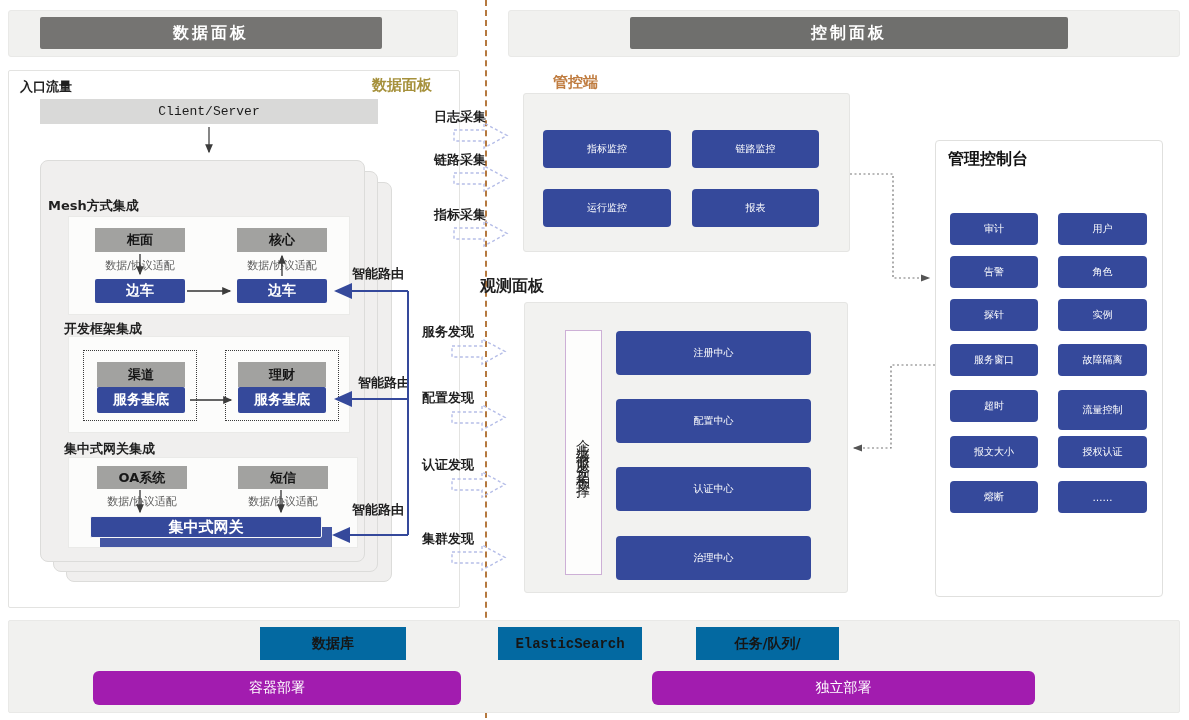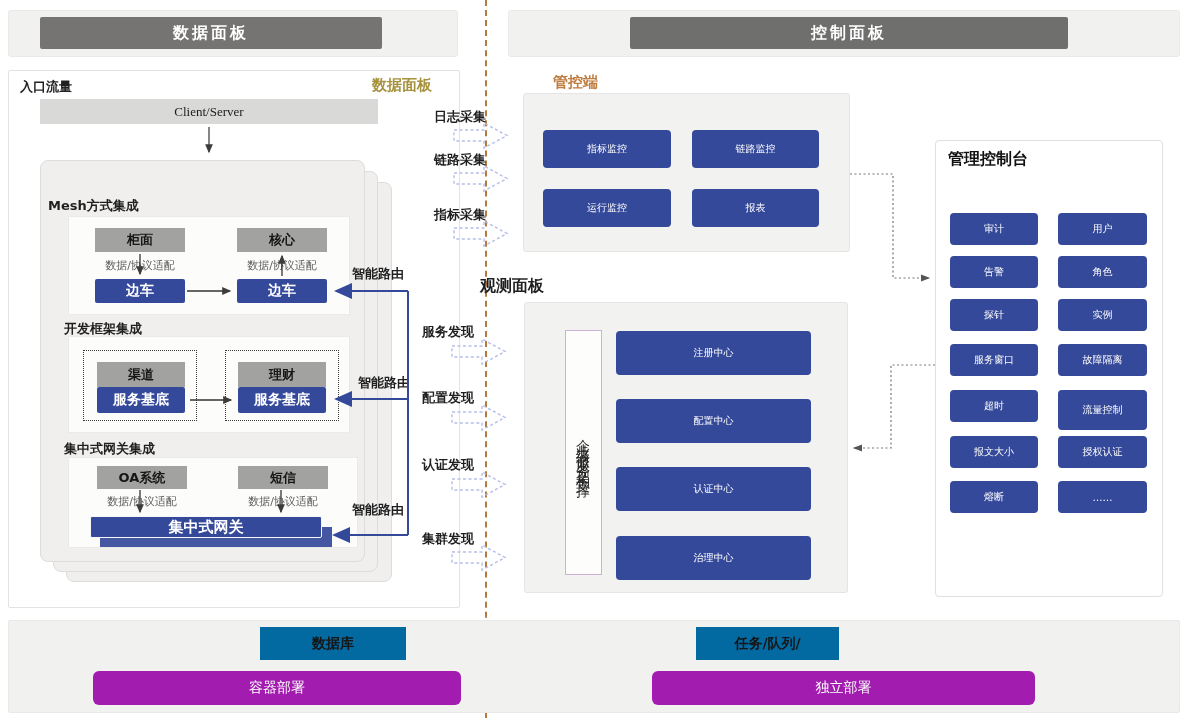--- a/index.html
+++ b/index.html
@@ -18,21 +18,21 @@
             font-size:13px;font-weight:bold}
   .blue-box{background:#35499B;color:#fff;display:flex;align-items:center;justify-content:center;
             font-size:14px;font-weight:bold;border-radius:2px}
   .btn-blue{background:#35499B;color:#fff;display:flex;align-items:center;justify-content:center;
             font-size:10px;border-radius:4px}
   .sec-title{font-size:13px;font-weight:bold;color:#1f1f1f}
   .adapter{font-size:11px;color:#5a5a5a;text-align:center;white-space:nowrap}
   .flow-label{font-size:13px;font-weight:bold;color:#1f1f1f;white-space:nowrap}
   .gold-label{font-size:15px;font-weight:bold;color:#a6913c}
   .orange-label{font-size:15px;font-weight:bold;color:#c07d41}
-  .mono{font-family:Liberation Serif, serif}
+  .mono{font-family:Liberation Mono, monospace}
   .gray-panel{background:#f2f2f0;border:1px solid #e5e5e3;border-radius:3px}
   .vert-label{writing-mode:vertical-lr;text-orientation:upright;display:flex;align-items:center;
               justify-content:center;font-size:14px;letter-spacing:5px;background:#fdfdfc;
               border:1px solid #cdb0d6;color:#222}
   .console-panel{background:#fff;border:1px solid #e0e0de;border-radius:4px}
   .console-title{font-size:16px;font-weight:bold;color:#111}
   .divider{border-left:2px dashed #b5793f}
   .infra-gray{background:#0369a1;color:#161616;display:flex;align-items:center;justify-content:center;
               font-size:14px;font-weight:bold}
   .deploy-blue{background:#a21caf;color:#fff;display:flex;align-items:center;justify-content:center;
@@ -148,20 +148,21 @@
   <div class="abs btn-blue" style="left:1058px;top:344px;width:89px;height:32px">故障隔离</div>
   <div class="abs btn-blue" style="left:950px;top:390px;width:88px;height:32px">超时</div>
   <div class="abs btn-blue" style="left:1058px;top:390px;width:89px;height:40px">流量控制</div>
   <div class="abs btn-blue" style="left:950px;top:436px;width:88px;height:32px">报文大小</div>
   <div class="abs btn-blue" style="left:1058px;top:436px;width:89px;height:32px">授权认证</div>
   <div class="abs btn-blue" style="left:950px;top:481px;width:88px;height:32px">熔断</div>
   <div class="abs btn-blue" style="left:1058px;top:481px;width:89px;height:32px">……</div>
 
   <div class="abs panel-bar" style="left:8px;top:620px;width:1172px;height:93px;border-radius:2px"></div>
   <div class="abs infra-gray" style="left:260px;top:627px;width:146px;height:33px">数据库</div>
+  <div class="abs infra-gray mono" style="left:498px;top:627px;width:144px;height:33px">ElasticSearch</div>
   <div class="abs infra-gray" style="left:696px;top:627px;width:143px;height:33px">任务/队列/</div>
   <div class="abs deploy-blue" style="left:93px;top:671px;width:368px;height:34px">容器部署</div>
   <div class="abs deploy-blue" style="left:652px;top:671px;width:383px;height:34px">独立部署</div>
 
   <svg class="overlay" width="1189" height="720">
     <defs>
       <marker id="mB" markerWidth="8" markerHeight="8" refX="6" refY="3" orient="auto">
           <path d="M0,0 L7,3 L0,6 Z" fill="#3c3c3c"></path>
         </marker>
       <marker id="mBlue" markerWidth="10" markerHeight="10" refX="8" refY="4" orient="auto">

